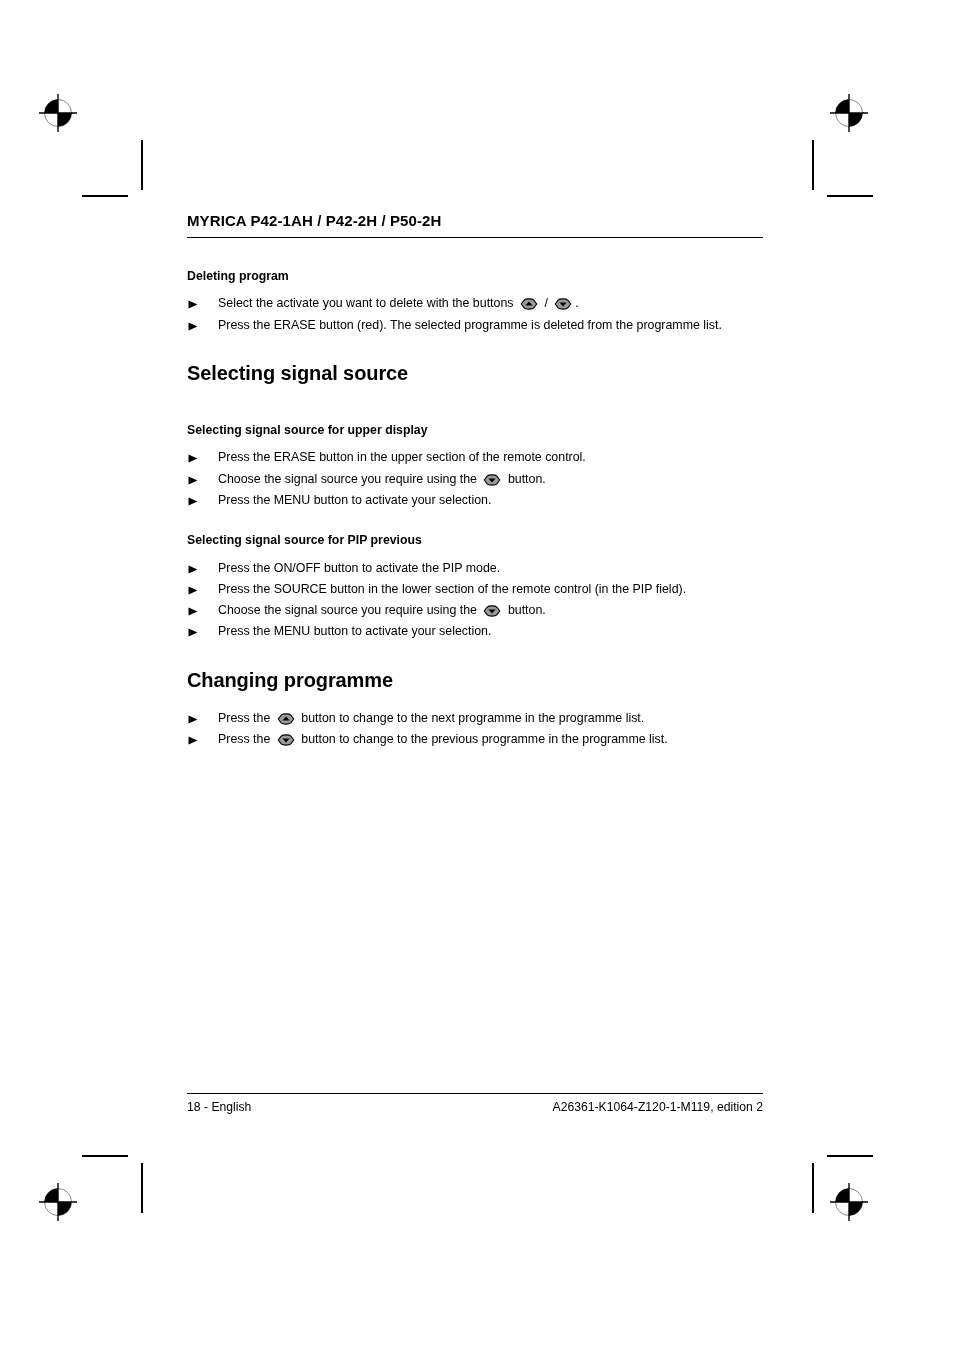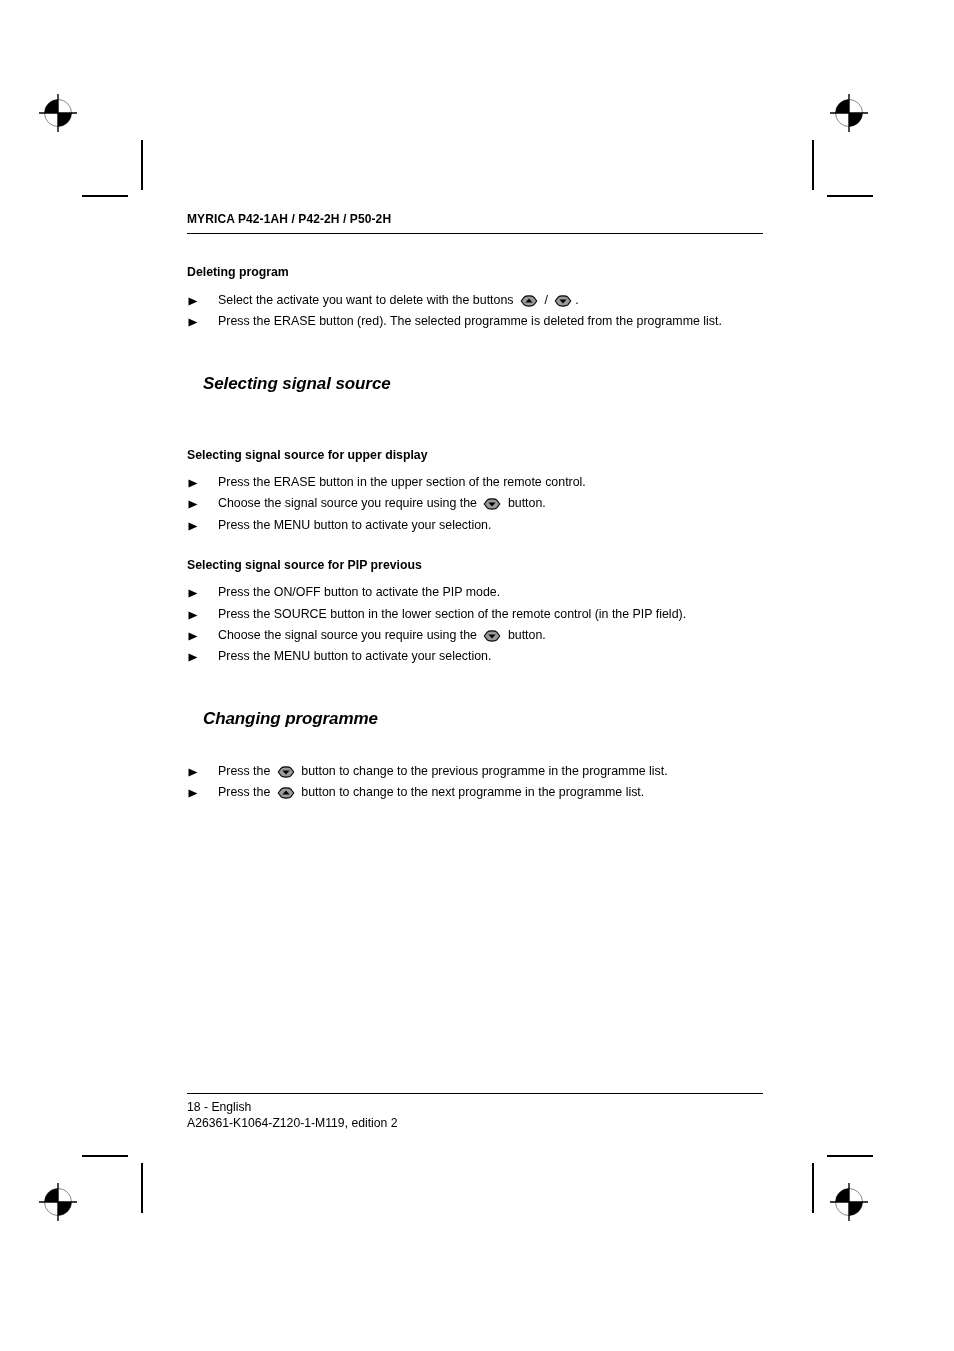--- a/index.html
+++ b/index.html
@@ -37,39 +37,38 @@
 
   
   .page {
     position: absolute;
     left: 187px;
     top: 212px;
     width: 576px;
   }
 
   .running-head {
-    font-size: 12px;
+    font-size: 15px;
     font-weight: bold;
     letter-spacing: 0.1px;
     line-height: 1.2;
     margin: 0 0 7px 0;
   }
   .head-rule {
     border-top: 1.6px solid #000;
     margin: 0 0 31px 0;
   }
 
   h1.section {
-    font-size: 17px;
+    font-size: 20px;
     font-weight: bold;
-    margin: 16px;
+    margin: 0;
     padding: 0;
     line-height: 1.25;
     letter-spacing: -0.1px;
-    font-style: italic;
   }
   h2.sub {
     font-size: 12.3px;
     font-weight: bold;
     margin: 0;
     padding: 0;
     line-height: 1.25;
   }
 
   .spacer-before-h1 { height: 25px; }
@@ -120,21 +119,20 @@
   .footer-rule {
     border-top: 1.6px solid #000;
     margin-bottom: 6px;
   }
   .footer-row {
     display: flex;
     justify-content: space-between;
     align-items: baseline;
     font-size: 12.2px;
     line-height: 1.3;
-    flex-direction: column;
   }
 </style>
 </head>
 <body>
 
 <div id="marks-layer">
     <div class="reg-mark" style="left: 35px; top: 90px;">
       <svg viewBox="0 0 46 46" width="46" height="46">
         <circle cx="23" cy="23" r="13.5" fill="#ffffff" stroke="#8c8c8c" stroke-width="1"></circle>
         <path d="M23,23 L23,9.5 A13.5,13.5 0 0 0 9.5,23 Z" fill="#000000"></path>
@@ -263,30 +261,30 @@
       <div class="spacer-before-h1"></div>
       <h1 class="section">Changing programme</h1>
       <div class="spacer-after-h1"></div>
       <ul class="steps">
         <li><span class="bullet">
             <svg viewBox="0 0 10 9" width="10" height="9">
               <path d="M0.5,0.5 L9.5,4.5 L0.5,8.5 Z" fill="#000000"></path>
             </svg>
           </span><span><span>Press the </span><span class="key"><svg viewBox="0 0 22 12" width="22" height="12">
                 <path d="M3.2,6 L6.2,2.1 C7.0,1.2 8.0,0.9 11,0.9 C14,0.9 15.0,1.2 15.8,2.1 L18.8,6 L15.8,9.9 C15.0,10.8 14,11.1 11,11.1 C8.0,11.1 7.0,10.8 6.2,9.9 Z" fill="#9a9a9a" stroke="#000000" stroke-width="1.1" stroke-linejoin="round"></path>
-                <path d="M11,8.6 L7.4,4.4 L14.6,4.4 Z" fill="#000000"></path>
-              </svg></span><span> button to change to the previous programme in the programme list.</span></span></li>
-        <li><span class="bullet">
-            <svg viewBox="0 0 10 9" width="10" height="9">
-              <path d="M0.5,0.5 L9.5,4.5 L0.5,8.5 Z" fill="#000000"></path>
-            </svg>
-          </span><span><span>Press the </span><span class="key"><svg viewBox="0 0 22 12" width="22" height="12">
-                <path d="M3.2,6 L6.2,2.1 C7.0,1.2 8.0,0.9 11,0.9 C14,0.9 15.0,1.2 15.8,2.1 L18.8,6 L15.8,9.9 C15.0,10.8 14,11.1 11,11.1 C8.0,11.1 7.0,10.8 6.2,9.9 Z" fill="#9a9a9a" stroke="#000000" stroke-width="1.1" stroke-linejoin="round"></path>
                 <path d="M11,3.4 L14.6,7.6 L7.4,7.6 Z" fill="#000000"></path>
               </svg></span><span> button to change to the next programme in the programme list.</span></span></li>
+        <li><span class="bullet">
+            <svg viewBox="0 0 10 9" width="10" height="9">
+              <path d="M0.5,0.5 L9.5,4.5 L0.5,8.5 Z" fill="#000000"></path>
+            </svg>
+          </span><span><span>Press the </span><span class="key"><svg viewBox="0 0 22 12" width="22" height="12">
+                <path d="M3.2,6 L6.2,2.1 C7.0,1.2 8.0,0.9 11,0.9 C14,0.9 15.0,1.2 15.8,2.1 L18.8,6 L15.8,9.9 C15.0,10.8 14,11.1 11,11.1 C8.0,11.1 7.0,10.8 6.2,9.9 Z" fill="#9a9a9a" stroke="#000000" stroke-width="1.1" stroke-linejoin="round"></path>
+                <path d="M11,8.6 L7.4,4.4 L14.6,4.4 Z" fill="#000000"></path>
+              </svg></span><span> button to change to the previous programme in the programme list.</span></span></li>
       </ul>
     </div>
 
 </div>
 
 <div class="footer">
   <div class="footer-rule"></div>
   <div class="footer-row">
     <div>18 - English</div>
     <div>A26361-K1064-Z120-1-M119, edition 2</div>

